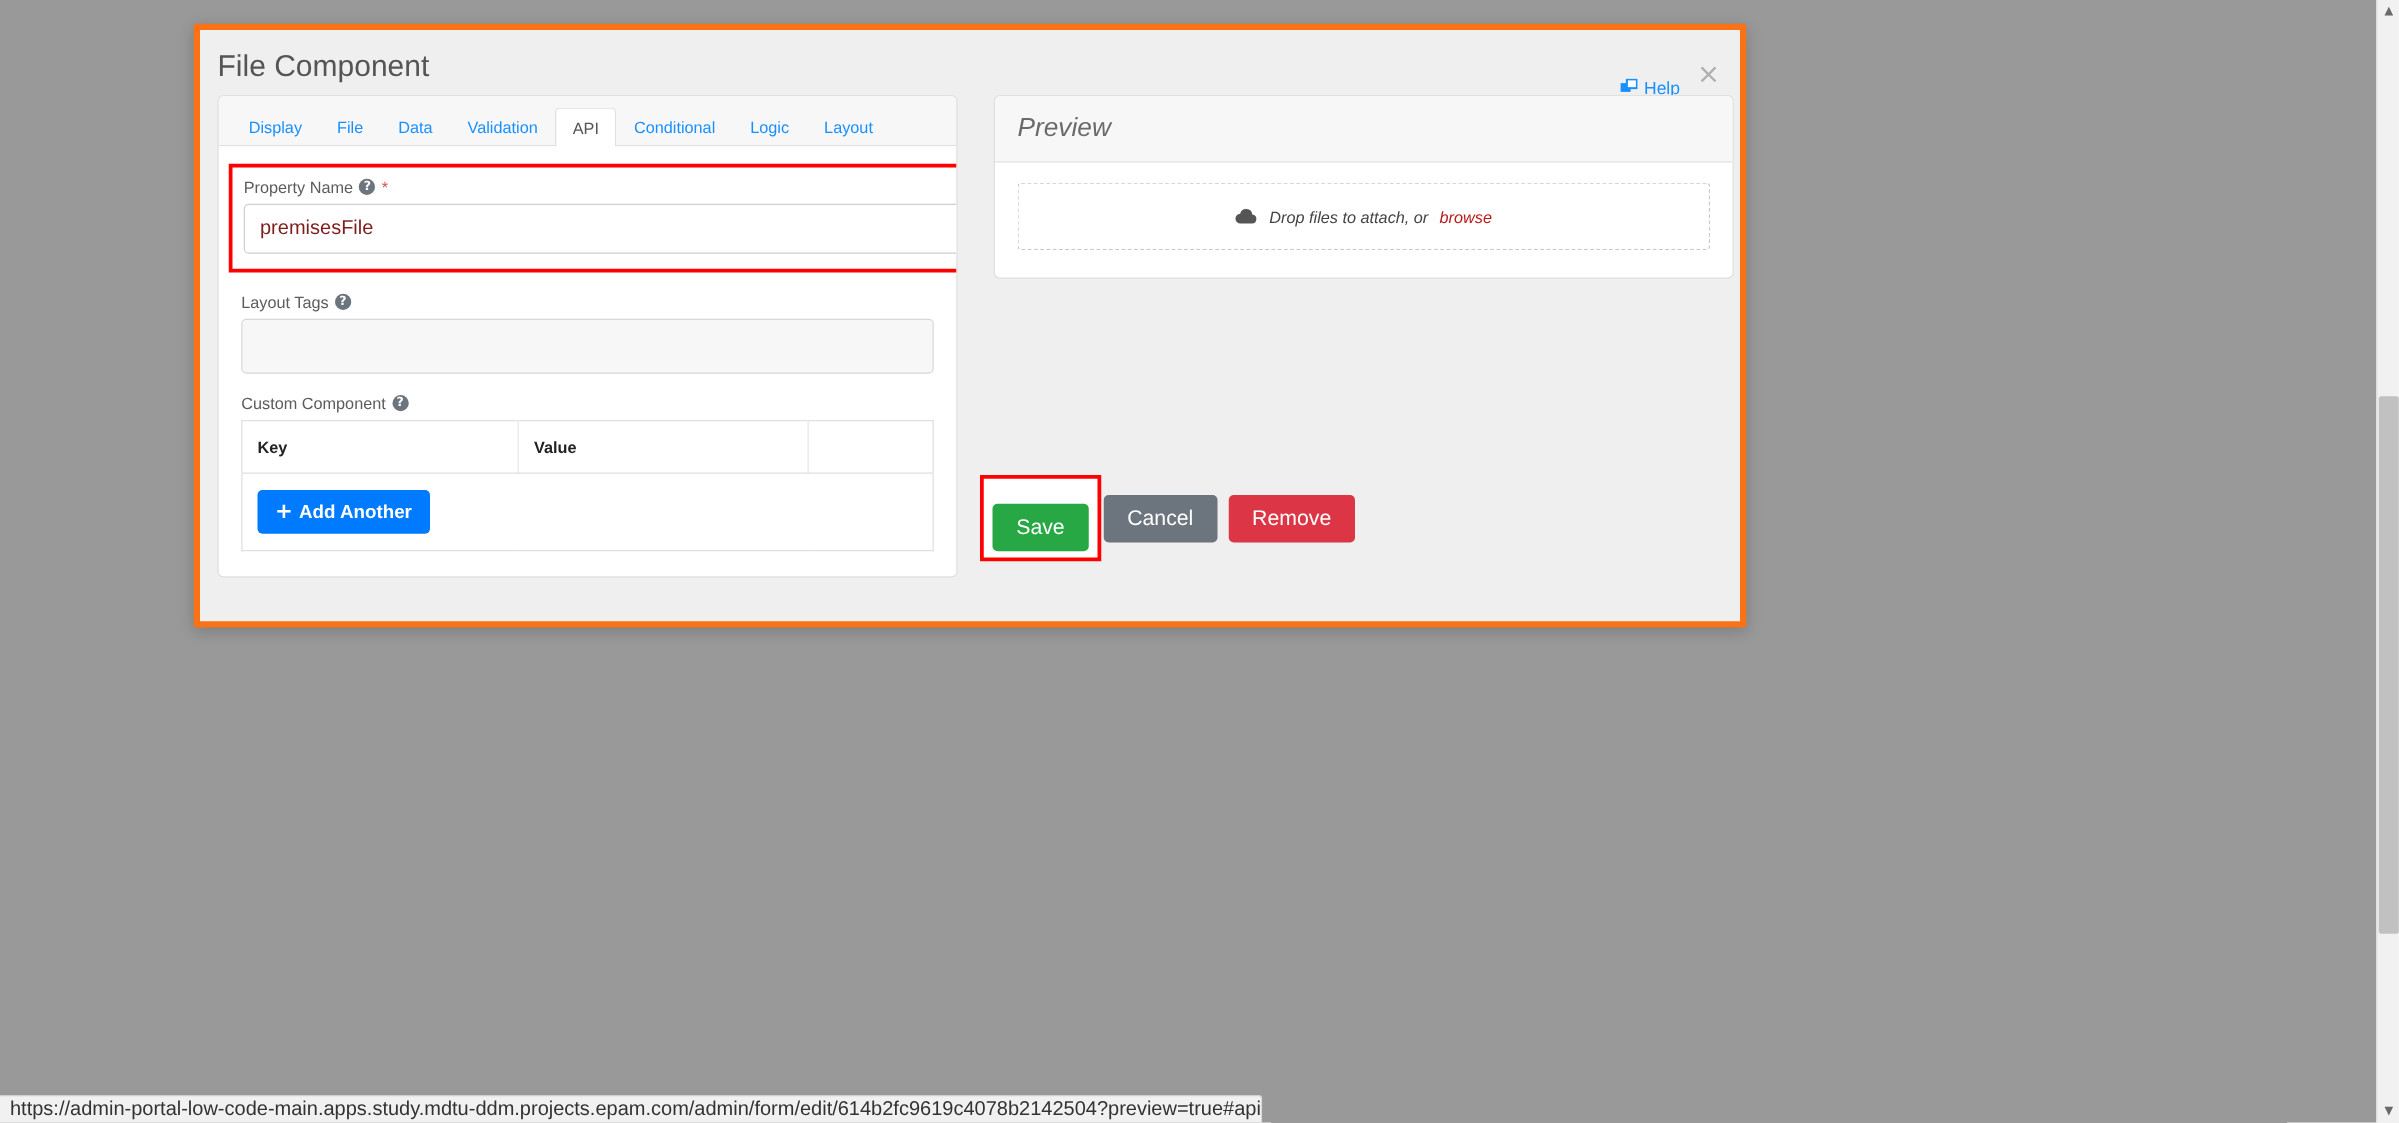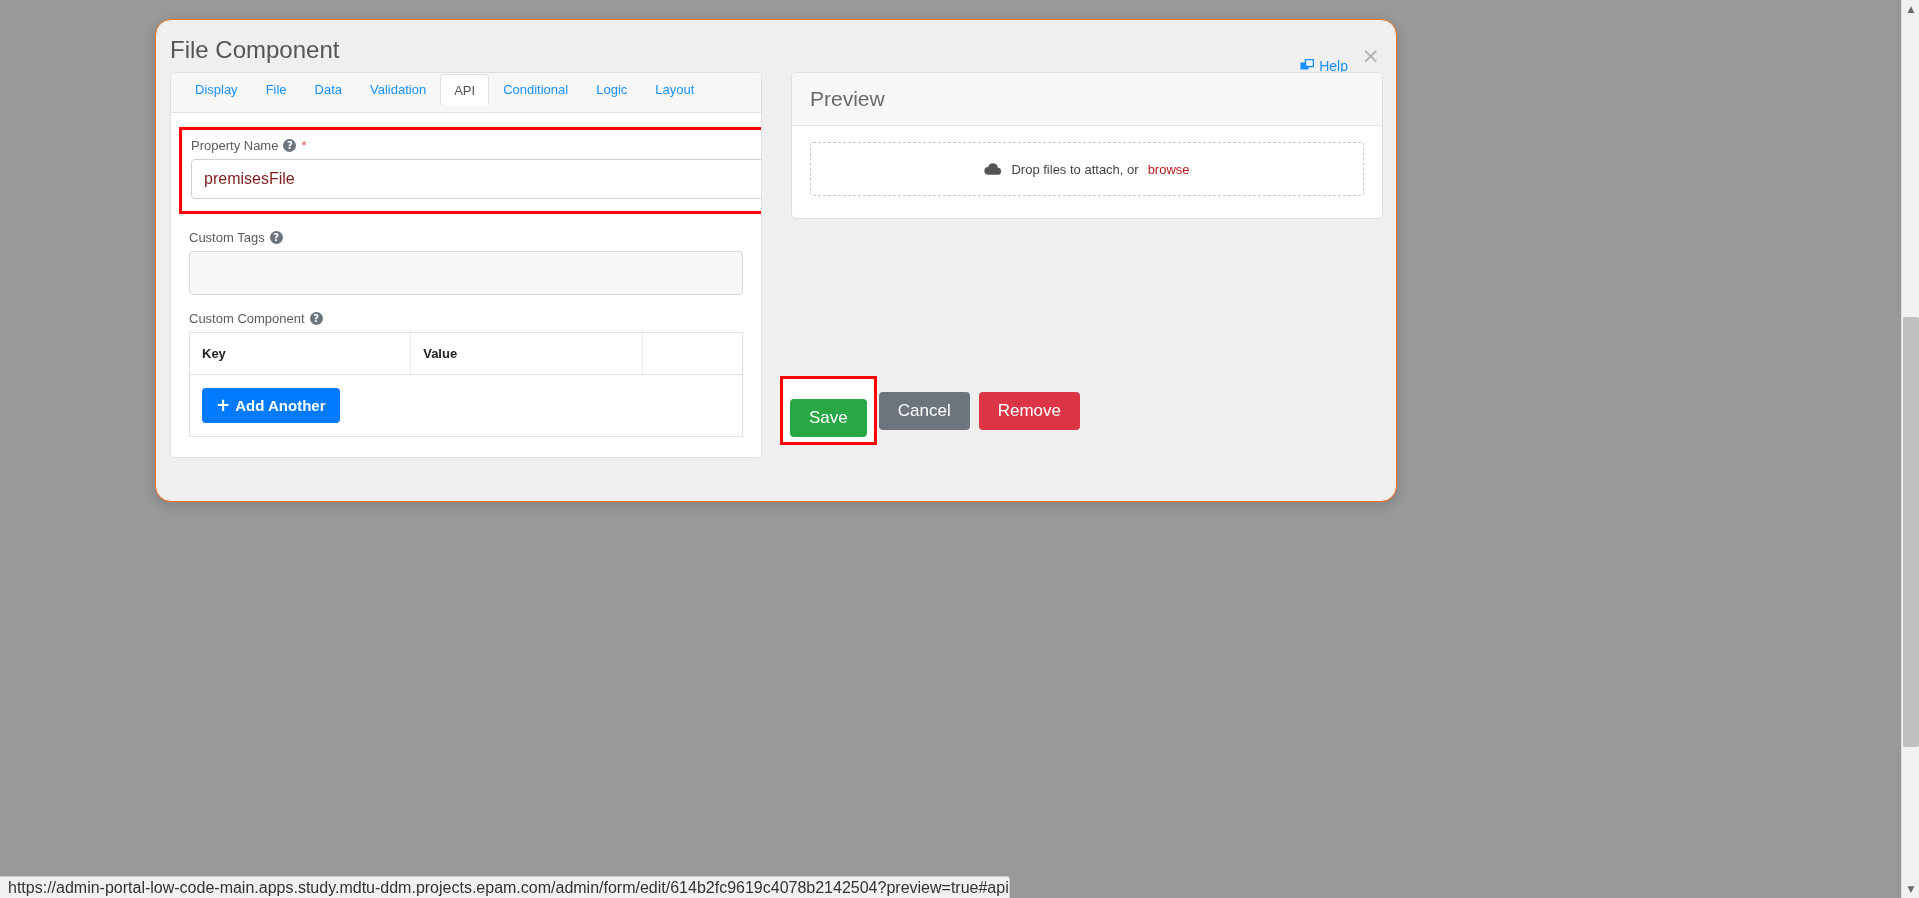--- a/index.html
+++ b/index.html
@@ -115,22 +115,22 @@
     border-right: 6px solid transparent;
     border-top: 7px solid #111;
   }
 
   
   .modal {
     position: absolute;
     left: 155px; top: 19px;
     width: 1242px; height: 483px;
     background: #efefef;
-    border: 1px solid #f97316;
-    border-radius: 16px;
+    border: 5px solid #f97316;
+    border-radius: 2px;
     z-index: 20;
     box-shadow: 0 3px 12px rgba(0,0,0,.18);
   }
   .modal-title {
     position: absolute; left: 14px; top: 16px;
     font-size: 24px; color: #555;
   }
   .help-link {
     position: absolute; right: 48px; top: 38px;
     font-size: 14px; color: #1890ff;
@@ -149,21 +149,21 @@
   
   .settings-panel {
     position: absolute; left: 14px; top: 52px;
     width: 592px;
     background: #ffffff;
     border: 1px solid #e0e0e0;
     border-radius: 5px;
     overflow: hidden;
   }
   .tabbar {
-    display: flex; 
+    display: flex; align-items: flex-end;
     background: #f7f7f7;
     border-bottom: 1px solid #e0e0e0;
     padding: 0 10px;
     height: 40px;
   }
   .tab {
     font-size: 13px;
     color: #1890ff;
     padding: 0 13px;
     height: 31px;
@@ -254,20 +254,21 @@
   .btn-add .plus { font-size: 17px; line-height: 1; font-family:"DejaVu Sans",sans-serif; }
 
   
   .preview-panel {
     position: absolute; left: 635px; top: 52px;
     width: 592px;
     background: #ffffff;
     border: 1px solid #e0e0e0;
     border-radius: 5px;
     overflow: hidden;
+    font-style: italic;
   }
   .preview-head {
     background: #f7f7f7;
     border-bottom: 1px solid #e4e4e4;
     padding: 14px 18px;
     font-size: 21px;
     color: #6a6a6a;
   }
   .preview-body { padding: 17px 18px 22px 18px; }
   .pv-label { font-size: 13px; color: #4a4a4a; margin-bottom: 10px; }
@@ -502,21 +503,21 @@
           <div class="fld-label">
             <span>Property Name</span>
             <span class="qmark">?</span>
             <span class="req">*</span>
           </div>
           <input class="text-input" type="text" value="premisesFile" style="">
         </div>
 
         <div class="group">
           <div class="fld-label">
-            <span>Custom Tags</span>
+            <span>Layout Tags</span>
             <span class="qmark">?</span>
           </div>
           <div class="tags-input"></div>
         </div>
 
         <div class="group">
           <div class="fld-label">
             <span>Custom Component</span>
             <span class="qmark">?</span>
           </div>

